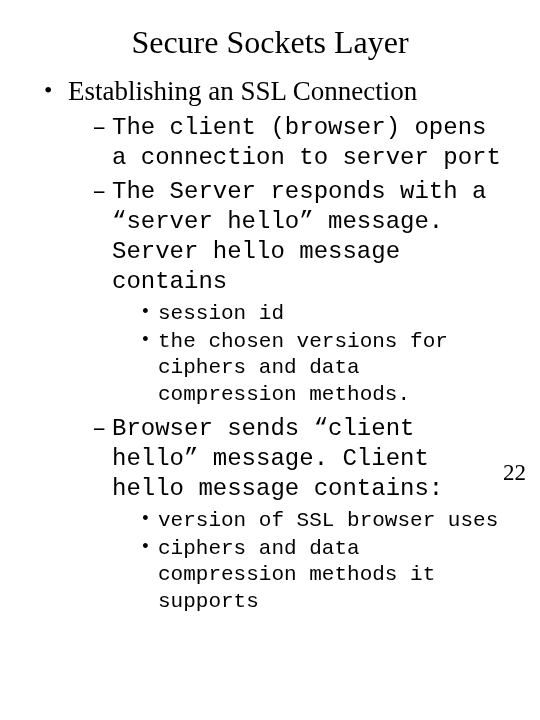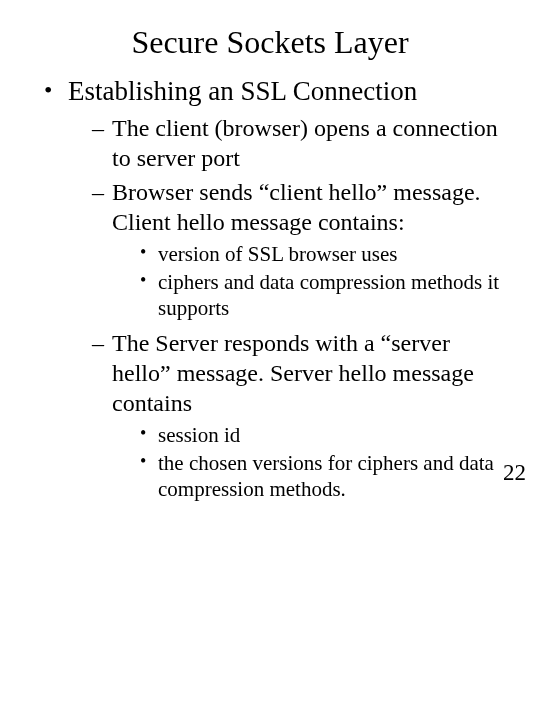--- a/index.html
+++ b/index.html
@@ -40,20 +40,21 @@
     content: "•";
     position: absolute;
     left: 0;
     top: 0;
     font-size: 24px;
   }
   ul.l2 {
     list-style: none;
     margin: 4px 0 0 0;
     padding: 0 0 0 24px;
+    font-family: Liberation Mono, monospace;
   }
   ul.l2 > li {
     position: relative;
     padding-left: 20px;
     font-size: 24px;
     line-height: 1.25;
     margin-bottom: 4px;
   }
   ul.l2 > li::before {
     content: "–";
@@ -95,41 +96,41 @@
 
   <ul class="l1">
     <li>
       <span>Establishing an SSL Connection</span>
 
       <ul class="l2">
         <li>
           <span>The client (browser) opens a connection to server port</span>
         </li>
         <li>
+          <span>The Server responds with a “server hello” message.  Server hello message contains</span>
+
+          <ul class="l3">
+            <li>
+              <span>session id</span>
+            </li>
+            <li>
+              <span>the chosen versions for ciphers and data compression methods.</span>
+            </li>
+          </ul>
+        </li>
+        <li>
           <span>Browser sends “client hello” message. Client hello message contains:</span>
 
           <ul class="l3">
             <li>
               <span>version of SSL browser uses</span>
             </li>
             <li>
               <span>ciphers and data compression methods it supports</span>
             </li>
           </ul>
         </li>
-        <li>
-          <span>The Server responds with a “server hello” message.  Server hello message contains</span>
-
-          <ul class="l3">
-            <li>
-              <span>session id</span>
-            </li>
-            <li>
-              <span>the chosen versions for ciphers and data compression methods.</span>
-            </li>
-          </ul>
-        </li>
       </ul>
     </li>
   </ul>
 
   <div class="page-num">22</div>
 </div>
 
 </body></html>

